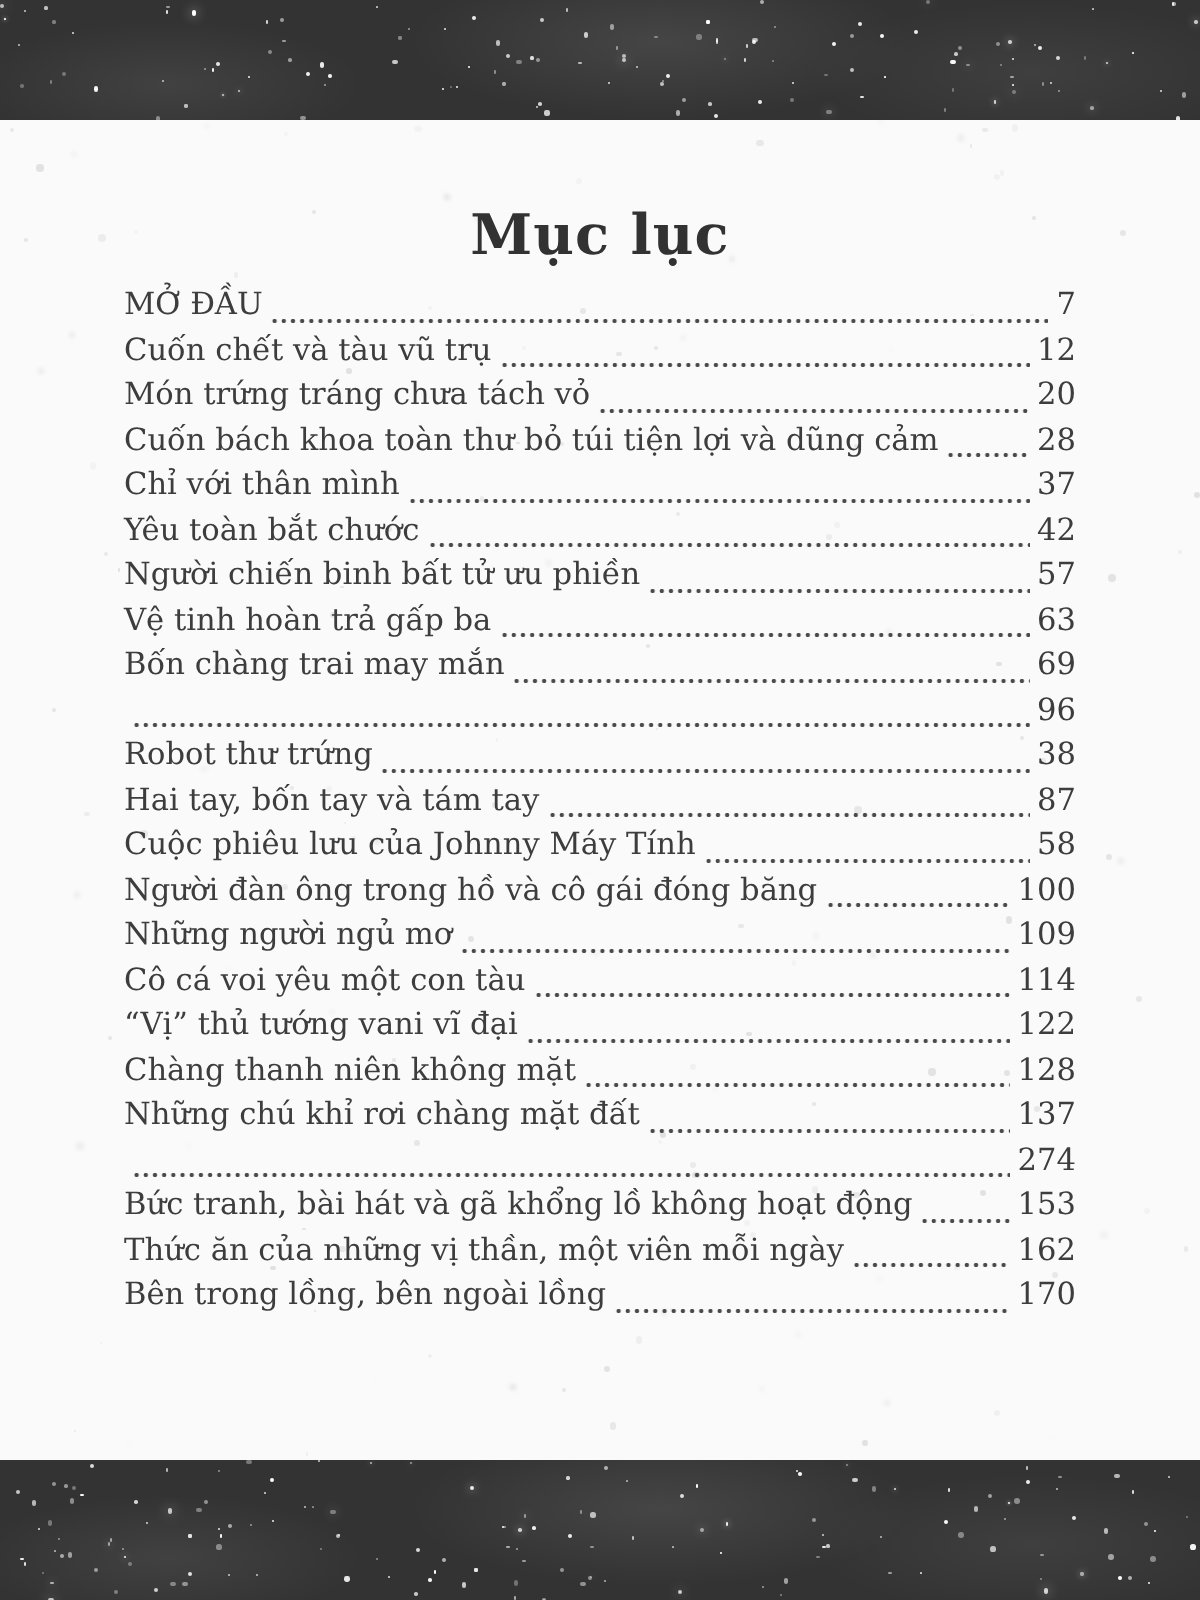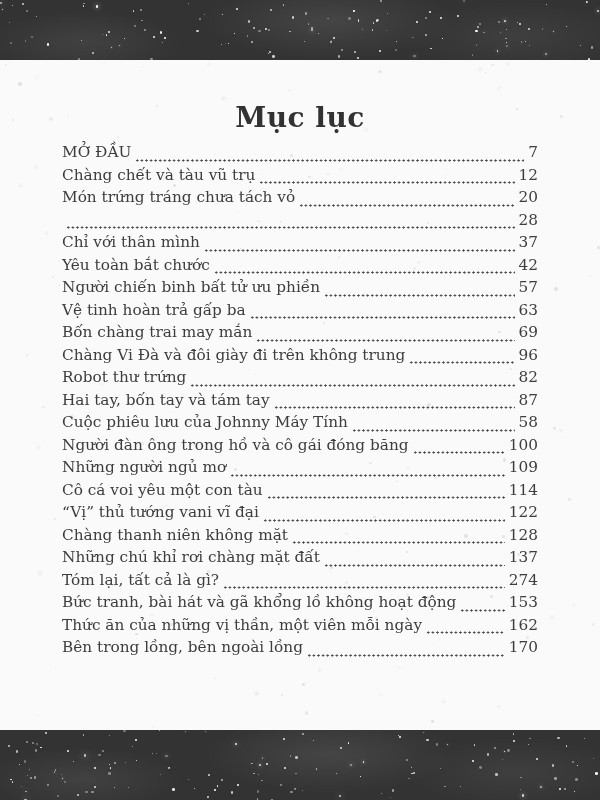--- a/index.html
+++ b/index.html
@@ -349,32 +349,33 @@
 <h1 class="page-title">Mục lục</h1>
 
 <div class="toc">
   <div class="toc-row">
     <span class="toc-entry-title">MỞ ĐẦU</span>
     <span class="dot-leader"></span>
     <span class="toc-entry-page">7</span>
   </div>
 
   <div class="toc-row">
-    <span class="toc-entry-title">Chàng chết và tàu vũ trụ</span>
+    <span class="toc-entry-title">Cuốn chết và tàu vũ trụ</span>
     <span class="dot-leader"></span>
     <span class="toc-entry-page">12</span>
   </div>
 
   <div class="toc-row">
     <span class="toc-entry-title">Món trứng tráng chưa tách vỏ</span>
     <span class="dot-leader"></span>
     <span class="toc-entry-page">20</span>
   </div>
 
   <div class="toc-row">
+    <span class="toc-entry-title">Cuốn bách khoa toàn thư bỏ túi tiện lợi và dũng cảm</span>
     <span class="dot-leader"></span>
     <span class="toc-entry-page">28</span>
   </div>
 
   <div class="toc-row">
     <span class="toc-entry-title">Chỉ với thân mình</span>
     <span class="dot-leader"></span>
     <span class="toc-entry-page">37</span>
   </div>
 
@@ -398,29 +399,28 @@
     <span class="toc-entry-page">63</span>
   </div>
 
   <div class="toc-row">
     <span class="toc-entry-title">Bốn chàng trai may mắn</span>
     <span class="dot-leader"></span>
     <span class="toc-entry-page">69</span>
   </div>
 
   <div class="toc-row">
-    <span class="toc-entry-title">Chàng Vi Đà và đôi giày đi trên không trung</span>
     <span class="dot-leader"></span>
     <span class="toc-entry-page">96</span>
   </div>
 
   <div class="toc-row">
     <span class="toc-entry-title">Robot thư trứng</span>
     <span class="dot-leader"></span>
-    <span class="toc-entry-page">82</span>
+    <span class="toc-entry-page">38</span>
   </div>
 
   <div class="toc-row">
     <span class="toc-entry-title">Hai tay, bốn tay và tám tay</span>
     <span class="dot-leader"></span>
     <span class="toc-entry-page">87</span>
   </div>
 
   <div class="toc-row">
     <span class="toc-entry-title">Cuộc phiêu lưu của Johnny Máy Tính</span>
@@ -458,21 +458,20 @@
     <span class="toc-entry-page">128</span>
   </div>
 
   <div class="toc-row">
     <span class="toc-entry-title">Những chú khỉ rơi chàng mặt đất</span>
     <span class="dot-leader"></span>
     <span class="toc-entry-page">137</span>
   </div>
 
   <div class="toc-row">
-    <span class="toc-entry-title">Tóm lại, tất cả là gì?</span>
     <span class="dot-leader"></span>
     <span class="toc-entry-page">274</span>
   </div>
 
   <div class="toc-row">
     <span class="toc-entry-title">Bức tranh, bài hát và gã khổng lồ không hoạt động</span>
     <span class="dot-leader"></span>
     <span class="toc-entry-page">153</span>
   </div>
 

